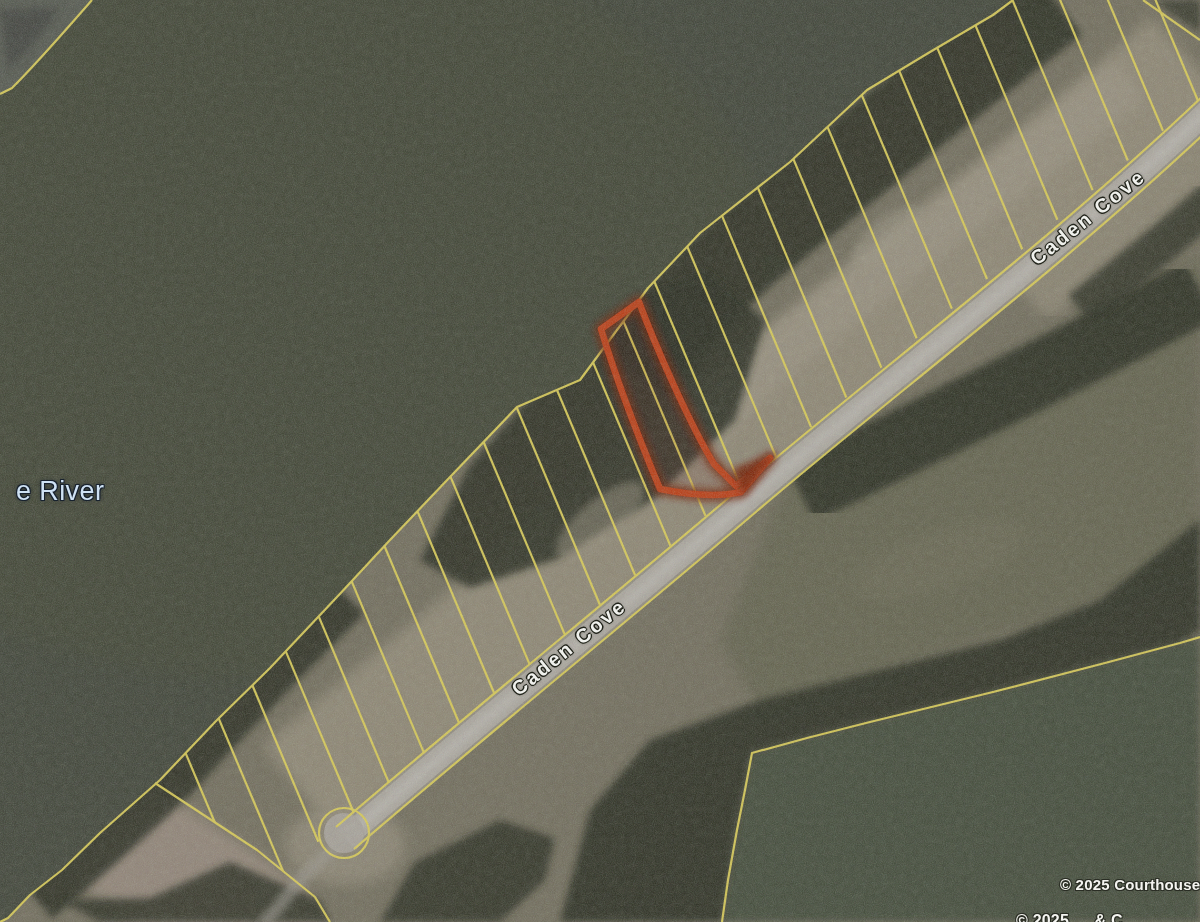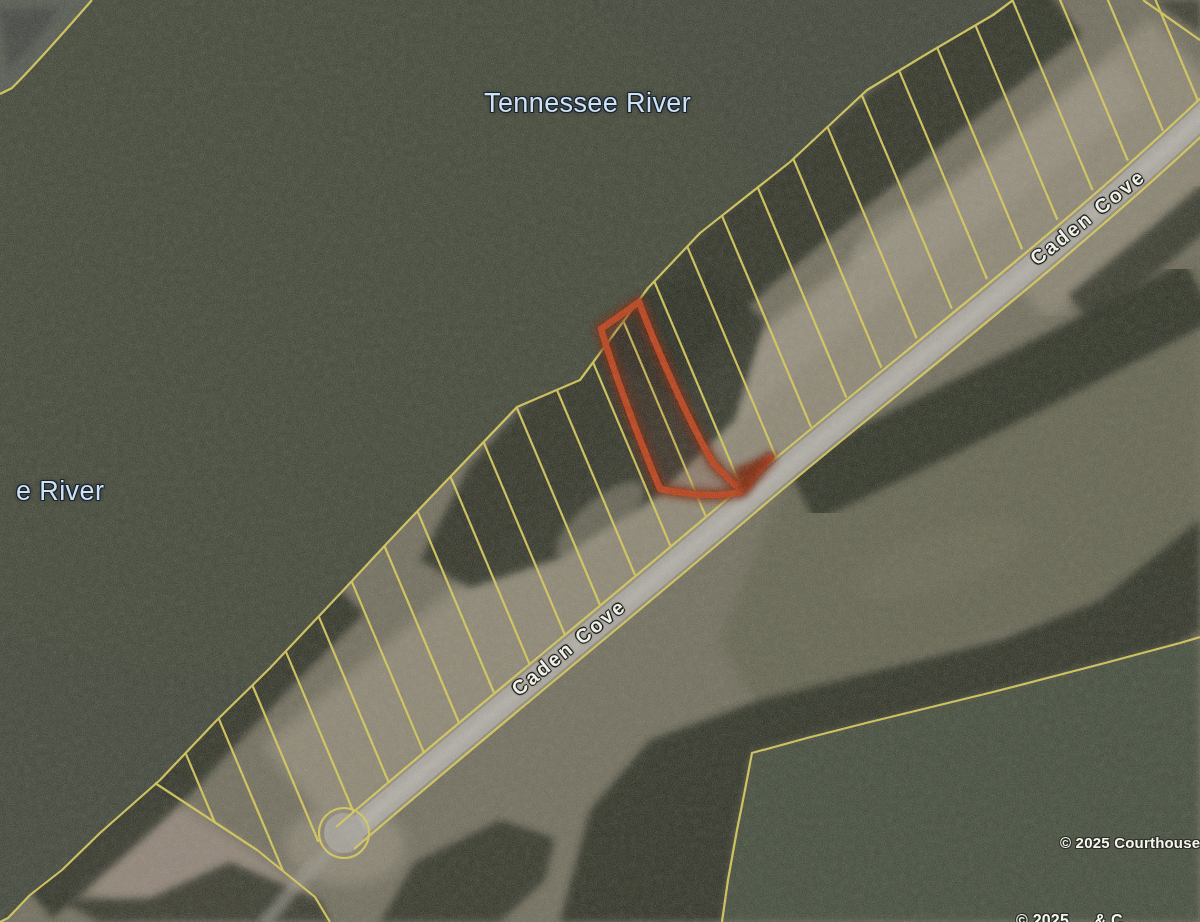--- a/index.html
+++ b/index.html
@@ -22,21 +22,21 @@
     text-shadow:-1px -1px 0 #23251c,1px -1px 0 #23251c,-1px 1px 0 #23251c,1px 1px 0 #23251c,0 0 3px #1d1f18;
   }
   .attrib{
     color:#f4f4f0;font-size:15px;font-weight:600;letter-spacing:.2px;
     text-shadow:-1px -1px 0 #2a2d24,1px -1px 0 #2a2d24,-1px 1px 0 #2a2d24,1px 1px 0 #2a2d24;
   }
   #label-tennessee{left:484px;top:88px;}
   #label-eriver{left:16px;top:476px;}
   #label-caden-upper{left:1008px;top:206px;transform:rotate(-38.5deg);}
   #label-caden-lower{left:489px;top:636px;transform:rotate(-39deg);}
-  #label-copyright{left:1060px;top:834px;text-align:center;}
+  #label-copyright{left:1060px;top:876px;text-align:center;}
   #label-copyright-cut{left:1016px;top:912px;font-size:16px;}
 </style>
 </head>
 <body>
 
 <div id="stage" style="--water: #3c4134; --land: #6e6a58; --trees: #262a1d; --field-tan: #8d8672; --field-light: #958e7c; --field-olive: #5f5e4a; --field-green: #3e4734; --road: #a7a399; --road-edge: #8f8b80; --yellow: #d9cb52; --hl: #b83a10; --hl-dark: #6f1c04; --water-label: #cfe2f4; --road-label: #f0f1ed;">
 
 <svg width="1200" height="922" viewBox="0 0 1200 922">
   <defs>
     <filter id="soft">
@@ -158,20 +158,19 @@
   <g>
     <path d="M0,0 L92,0 C70,25 40,60 12,88 L0,94 Z" fill="#51554b"></path>
     <path d="M0,10 L60,8 C45,30 25,55 8,70 Z" fill="#3a3d38" opacity="0.8" filter="url(#soft)"></path>
     <path d="M92,0 C70,25 40,60 12,88 L0,94" fill="none" style="stroke:var(--yellow)" stroke-width="2.2" opacity="0.95"></path>
   </g>
 
   <rect x="0" y="0" width="1200" height="922" filter="url(#grainFine)" opacity="0.5"></rect>
   <rect x="0" y="0" width="1200" height="922" filter="url(#grainCoarse)" opacity="0.35"></rect>
 </svg>
 
-<div class="maplabel river-label" id="label-tennessee">Tennessee River</div>
 <div class="maplabel river-label" id="label-eriver">e River</div>
 <div class="maplabel road-label" id="label-caden-upper">Caden Cove</div>
 <div class="maplabel road-label" id="label-caden-lower">Caden Cove</div>
 <div class="maplabel attrib" id="label-copyright">© 2025 Courthouse</div>
 <div class="maplabel attrib" id="label-copyright-cut">© 2025 … &amp; C…</div>
 
 </div>
 
 </body></html>

